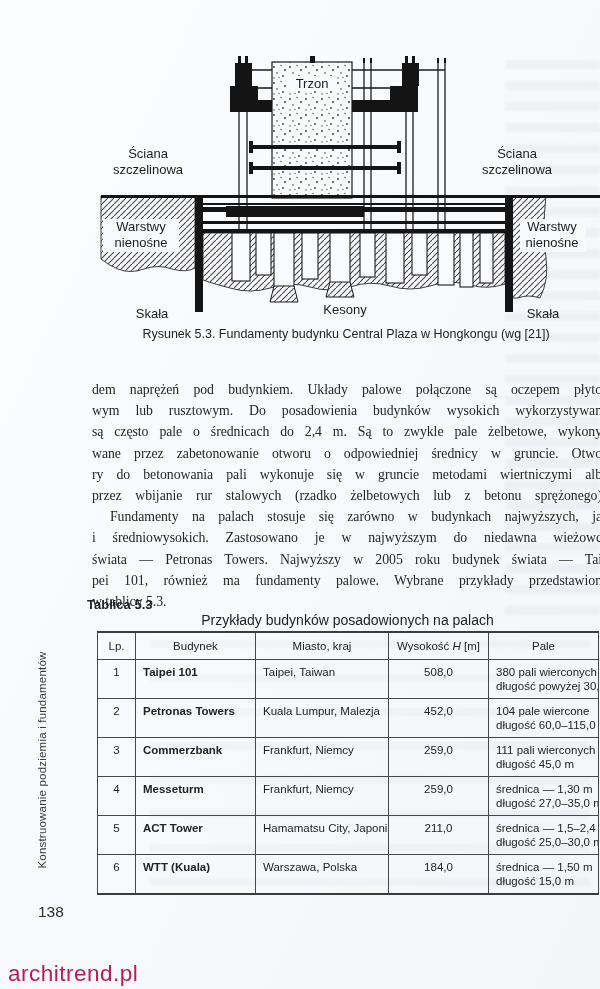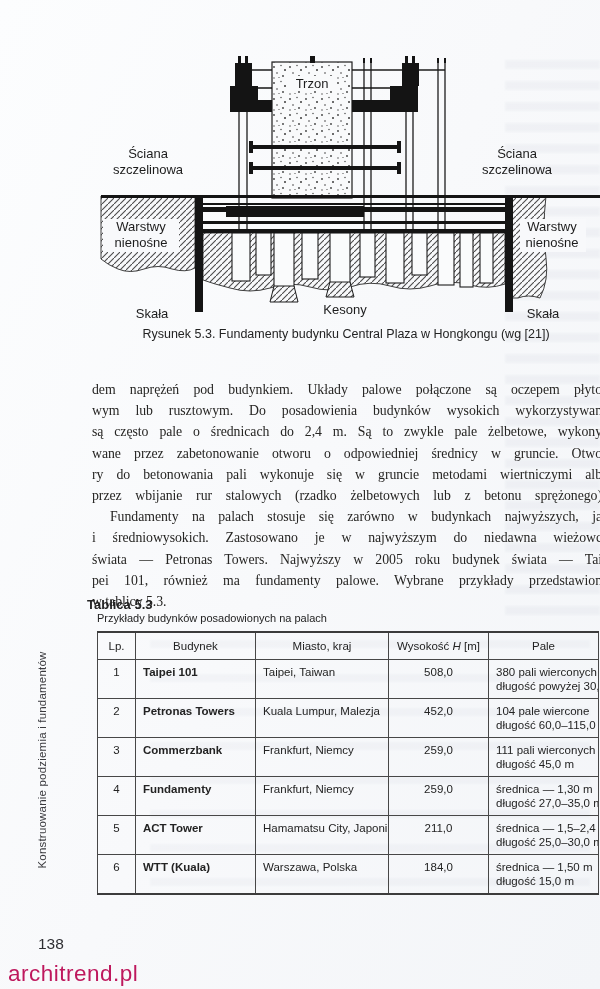--- a/index.html
+++ b/index.html
@@ -30,21 +30,21 @@
   .bodytext{
     position:absolute;left:92px;top:379px;width:510px;
     font-family:"Liberation Serif",serif;font-size:13.8px;line-height:21.2px;
     color:#262523;letter-spacing:-0.05px;
   }
   .jl{text-align:justify;text-align-last:justify;white-space:normal;height:21.2px;overflow:hidden;}
   .ll{text-align:left;height:21.2px;}
   .ind{text-indent:18px;}
   
   .tab-label{position:absolute;left:87px;top:597px;font-size:13px;font-weight:700;color:#232323;}
-  .tab-title{position:absolute;left:97px;top:612px;width:501px;text-align:left;font-size:11px;color:#232323;}
+  .tab-title{position:absolute;left:97px;top:612px;width:501px;text-align:center;font-size:14px;color:#232323;}
   table.dt{
     position:absolute;left:97px;top:631px;width:501px;
     border-collapse:collapse;table-layout:fixed;
     font-size:11.5px;color:#232323;border-radius:8px;
   }
   table.dt col.c-lp{width:38px;}
   table.dt col.c-bud{width:120px;}
   table.dt col.c-mia{width:133px;}
   table.dt col.c-wys{width:100px;}
   table.dt col.c-pal{width:110px;}
@@ -58,21 +58,21 @@
   td.c-bud{font-weight:700;}
   td.c-wys{text-align:center;margin-left:8px;}
   tr.r{height:36px;}
   .ital{font-style:italic;}
   
   .sidebar-rot{
     position:absolute;left:-66px;top:752px;width:220px;height:16px;
     transform:rotate(-90deg);
     font-size:11.5px;color:#3a3a3e;text-align:center;white-space:nowrap;letter-spacing:.2px;
   }
-  .pagenum{position:absolute;left:38px;top:903px;font-size:15.5px;color:#2e2e32;margin-top:32px;}
+  .pagenum{position:absolute;left:38px;top:903px;font-size:15.5px;color:#2e2e32;}
   .watermark{position:absolute;left:1px;top:961px;font-size:22.5px;color:#be185d;letter-spacing:.5px;padding-left:7px;}
 </style>
 </head>
 <body>
 
 <div class="ghost"></div>
 <div class="ghost2"></div>
 
 <svg class="fig" width="600" height="350" viewBox="0 0 600 350">
   <defs>
@@ -254,21 +254,21 @@
       <td class="c-bud">Commerzbank</td>
       <td>Frankfurt, Niemcy</td>
       <td class="c-wys">259,0</td>
       <td>
           <div>111 pali wierconych</div>
           <div>długość 45,0 m</div>
         </td>
     </tr>
     <tr class="r">
       <td class="c-lp">4</td>
-      <td class="c-bud">Fundamenty</td>
+      <td class="c-bud">Messeturm</td>
       <td>Frankfurt, Niemcy</td>
       <td class="c-wys">259,0</td>
       <td>
           <div>średnica — 1,30 m</div>
           <div>długość 27,0–35,0 m</div>
         </td>
     </tr>
     <tr class="r">
       <td class="c-lp">5</td>
       <td class="c-bud">ACT Tower</td>

